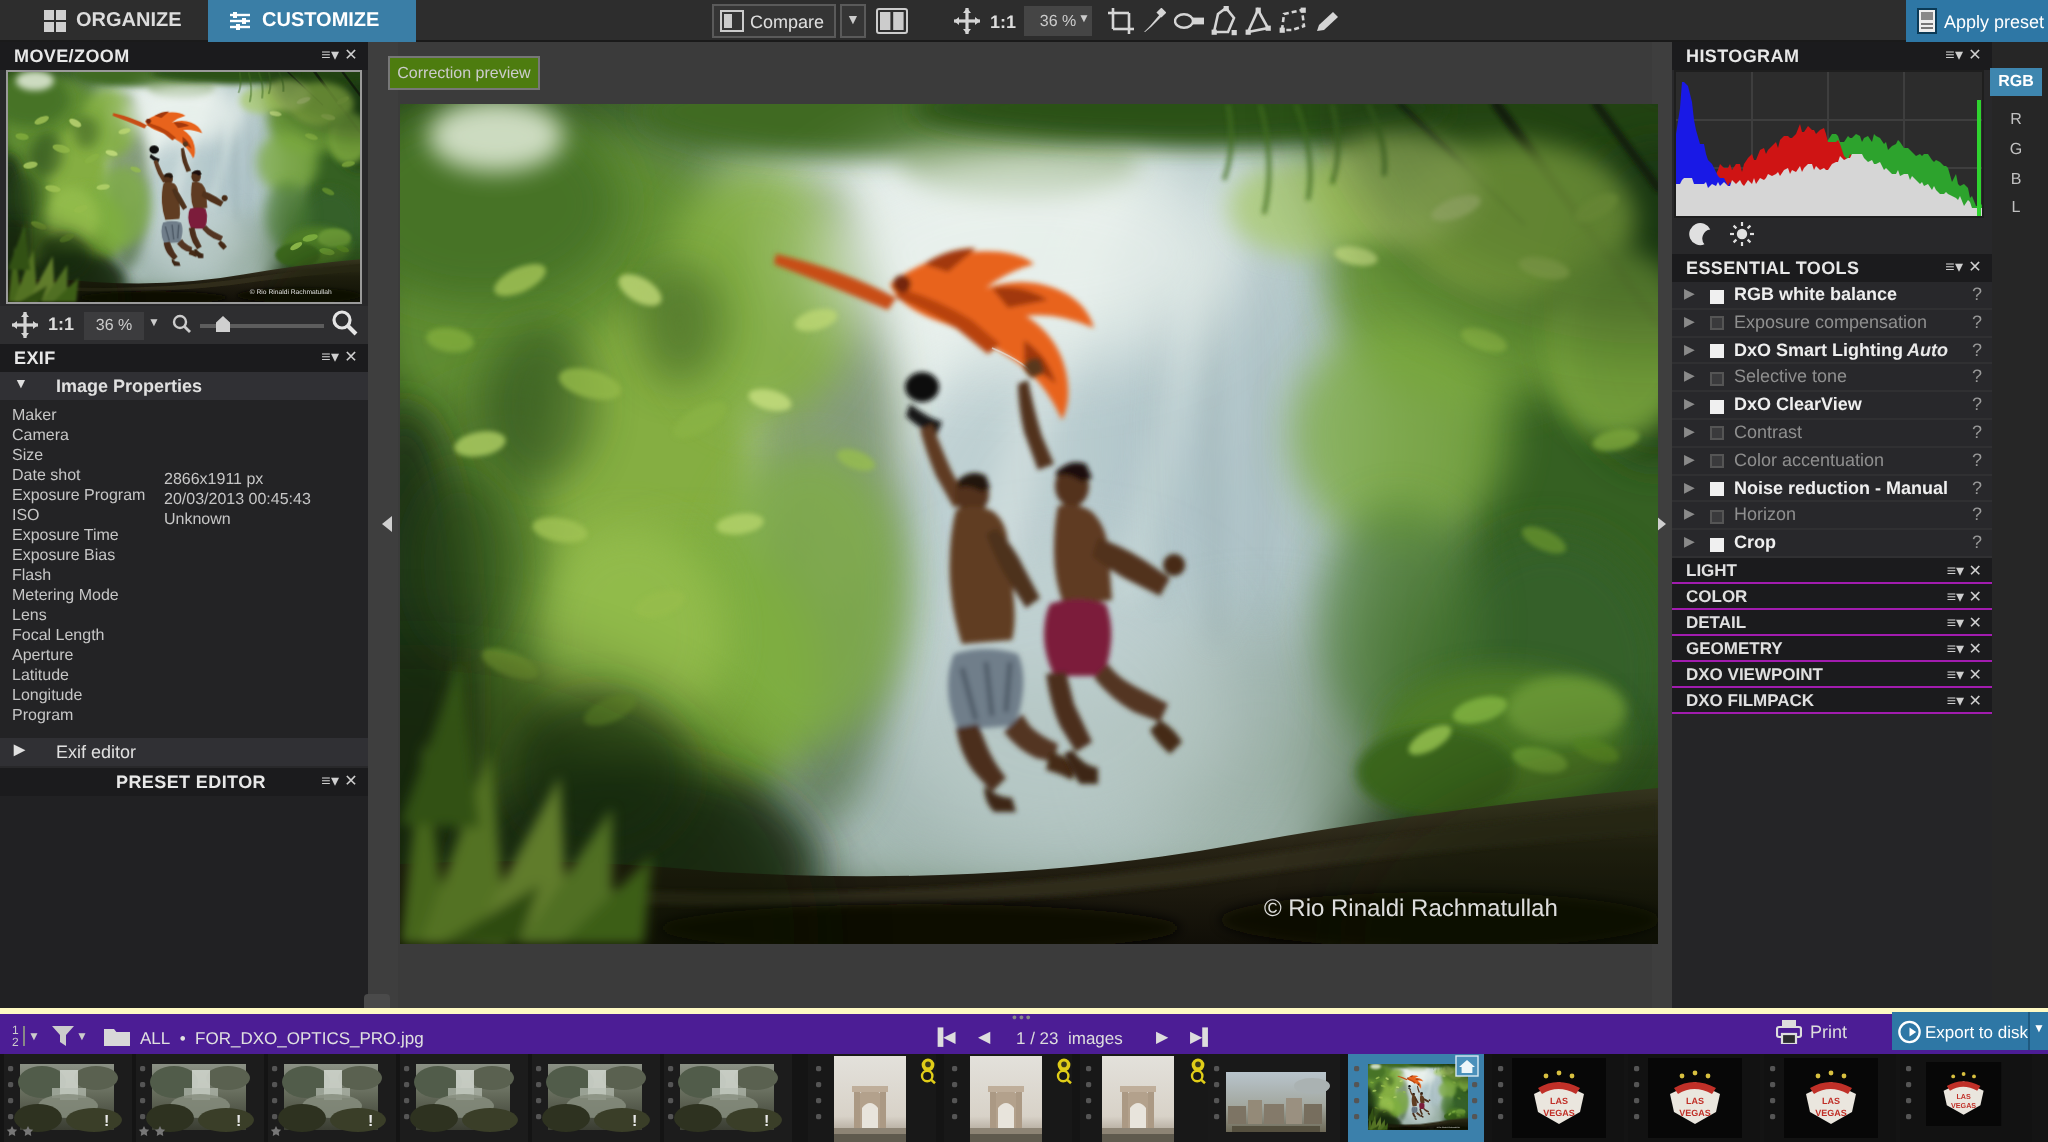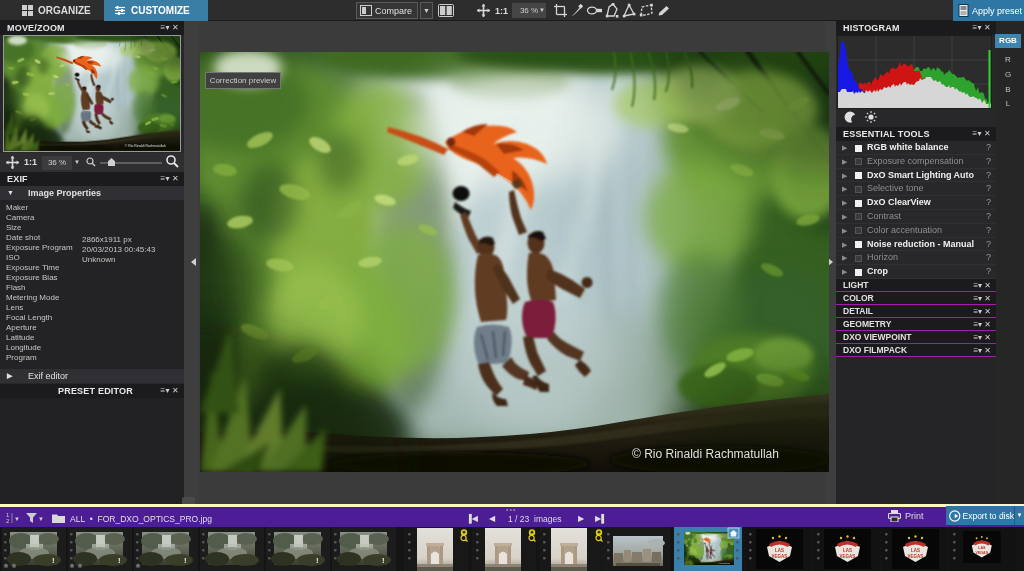--- a/index.html
+++ b/index.html
@@ -21,21 +21,21 @@
 #thumbwrap{left:3px;top:14px;width:178px;height:117px;border:1px solid #9a9a9a;background:#111;}
 #lctrl{left:0px;top:132px;width:184px;height:19px;background:#2e2e30;color:#ddd;}
 #exifbody{background:#232325;color:#c6c6c6;font-size:8px;}
 .exrow{height:10px;position:relative;}
 .exrow .k{position:absolute;left:6px;top:0;}
 .exrow .v{position:absolute;left:82px;top:12px;}
 
 #canvas{left:184px;top:21px;width:652px;height:483px;background:#3b3b3b;}
 #lsplit{left:184px;top:21px;width:15px;height:483px;background:#3e3e3e;}
 #rsplit{left:826px;top:21px;width:10px;height:483px;background:#3e3e3e;}
-#corrprev{left:205px;top:28px;width:76px;height:17px;background:#404040;border:1px solid #777;color:#ccc;font-size:8px;text-align:center;line-height:15px;margin-top:44px;}
+#corrprev{left:194px;top:28px;width:76px;height:17px;background:#4d7c0f;border:1px solid #777;color:#ccc;font-size:8px;text-align:center;line-height:15px;}
 #photo{left:200px;top:52px;width:629px;height:420px;}
 
 #rightpanel{left:836px;top:21px;width:160px;height:483px;background:#28282a;}
 #histwrap{position:relative;height:92px;background:#28282a;}
 #histplot{position:absolute;left:1px;top:0px;width:155px;height:74px;background:#2c2c2c;border:1px solid #1e1e1e;}
 .histbtn{position:absolute;left:159px;width:26px;height:14px;font-size:8px;font-weight:bold;color:#fff;background:#3e86af;text-align:center;line-height:14px;}
 .histlbl{position:absolute;left:159px;width:26px;font-size:8px;color:#c0c0c0;text-align:center;}
 .toolrow{position:relative;height:13.8px;border-bottom:1px solid #303032;background:#28282b;font-size:9px;line-height:13.5px;}
 .toolrow .arr{position:absolute;left:6px;top:0;color:#8a8a8a;font-size:7px;}
 .toolrow .cb{position:absolute;left:19px;top:3.5px;width:7px;height:7px;}
@@ -294,21 +294,21 @@
  <div class="toolrow toff">
         <span class="arr">▶</span>
         <span class="cb"></span>
         <span class="nm">Exposure compensation</span>
         <span class="qm">?</span>
       </div>
  <div class="toolrow ton">
         <span class="arr">▶</span>
         <span class="cb"></span>
         <span class="nm">DxO Smart Lighting</span>
-        <span style="position:absolute;right:22px;color:#e8e8e8;font-weight:bold;">Auto</span>
+        <span style="position:absolute;right:22px;color:#e8e8e8;font-weight:bold;font-style:italic;">Auto</span>
         <span class="qm">?</span>
       </div>
  <div class="toolrow toff">
         <span class="arr">▶</span>
         <span class="cb"></span>
         <span class="nm">Selective tone</span>
         <span class="qm">?</span>
       </div>
  <div class="toolrow ton">
         <span class="arr">▶</span>

